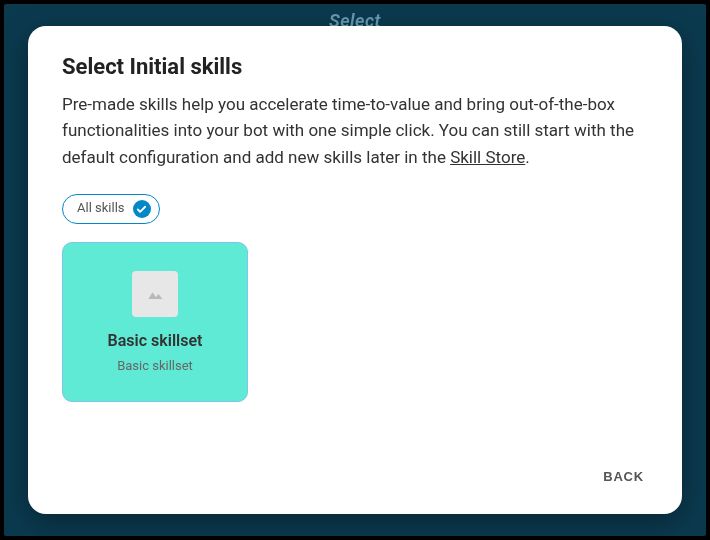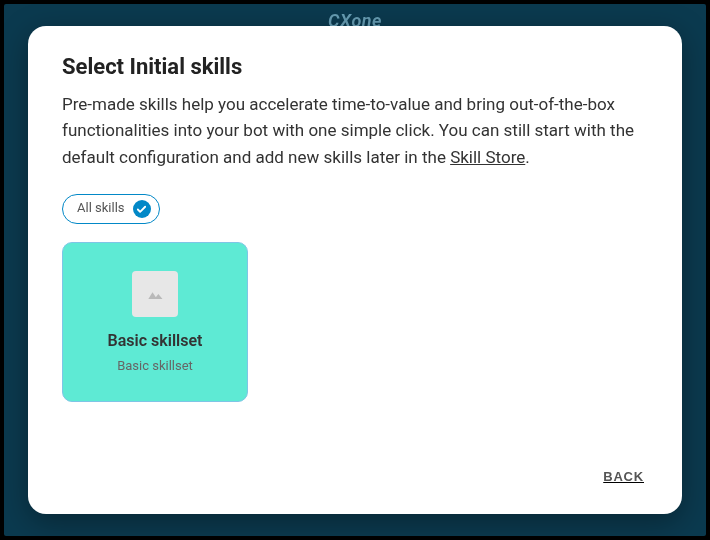--- a/index.html
+++ b/index.html
@@ -60,36 +60,36 @@
     justify-content:center; gap:8px; cursor:pointer;
   }
   .thumb {
     width:46px; height:46px; background:#e7e7e7; border-radius:4px;
     display:flex; align-items:center; justify-content:center; margin-bottom:6px;
   }
   .thumb svg { width:20px; height:14px; fill:#b9b9b9; }
   .card-title { font-size:16px; font-weight:600; color:#333; }
   .card-sub { font-size:13px; color:#666; }
 
-  .footer { margin-top:auto; display:flex; justify-content:flex-end; align-items:center; gap:28px; padding-top:14px;text-decoration:underline; }
+  .footer { margin-top:auto; display:flex; justify-content:flex-end; align-items:center; gap:28px; padding-top:14px; }
   .btn-back {
     background:transparent; border:none; color:#555; font-weight:700;
     font-size:13px; letter-spacing:.8px; cursor:pointer; padding:8px 4px;
   }
   .btn-primary {
     background:#0097d6; color:#fff; border:none; border-radius:4px;
     font-weight:700; font-size:13px; letter-spacing:.8px; padding:12px 22px;
     cursor:pointer;
   }
 </style>
 </head>
 <body>
 
 <div class="backdrop">
-  <div class="bg-logo">CXone</div>
+  <div class="bg-logo">Select</div>
 
   <div class="modal">
 
 
     <h1 class="title">Select Initial skills</h1>
 
     <p class="subtitle">
       <span>Pre-made skills help you accelerate time-to-value and bring out-of-the-box functionalities into your bot with one simple click. You can still start with the default configuration and add new skills later in the </span><span class="link">Skill Store</span><span>.</span>
     </p>
 

